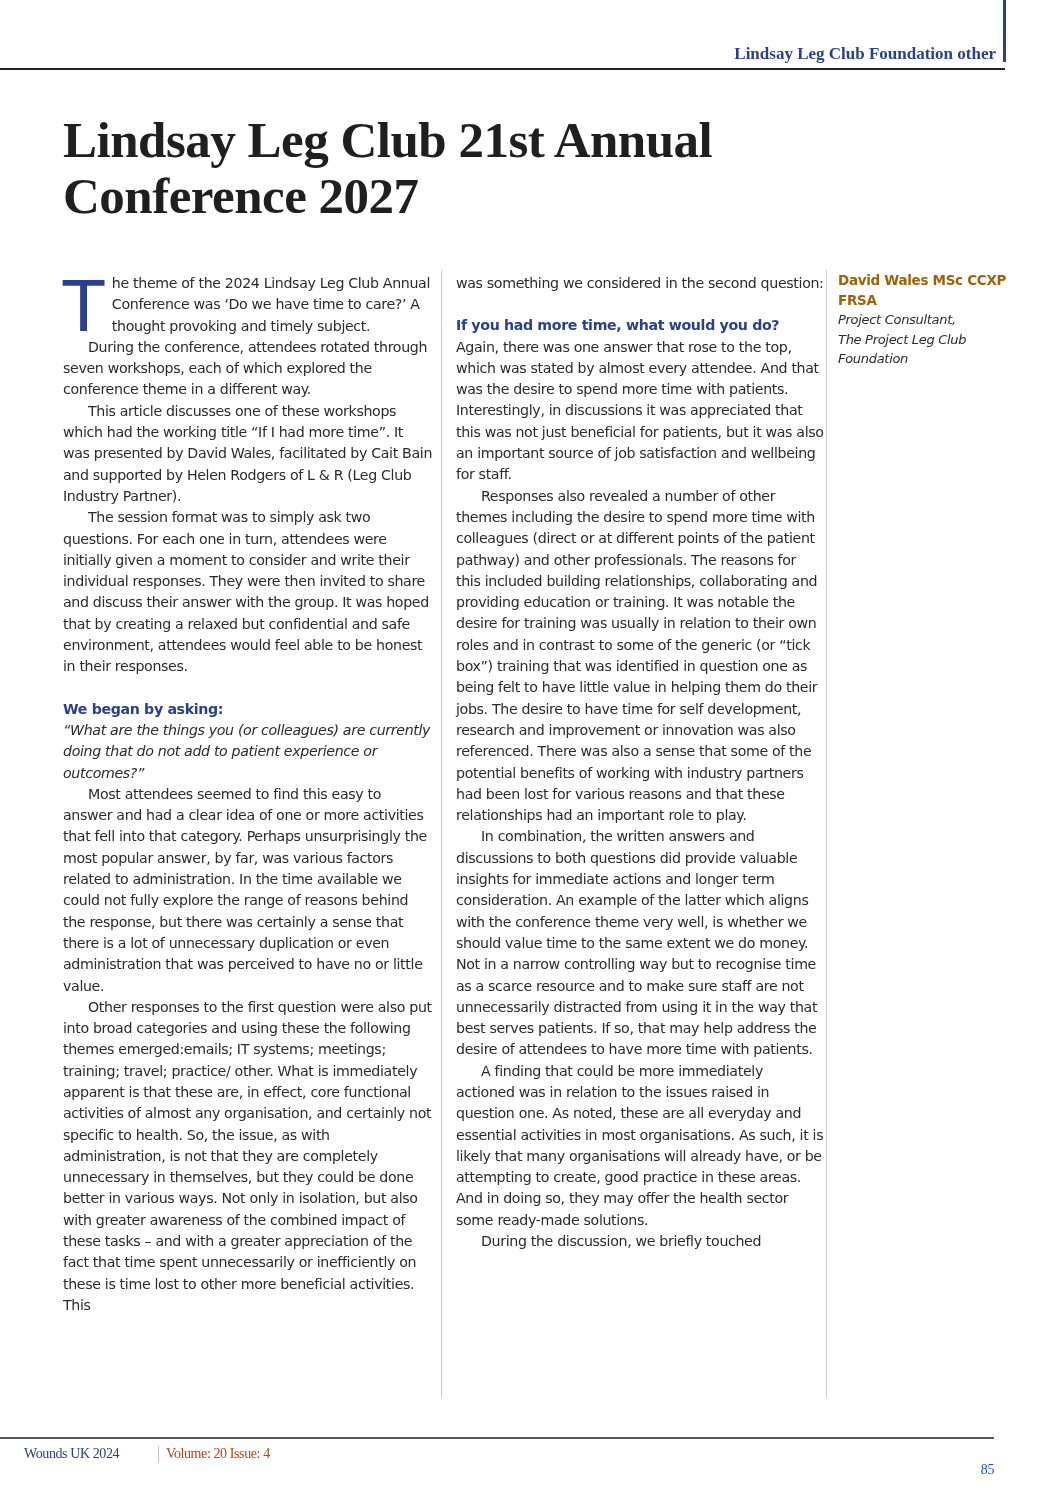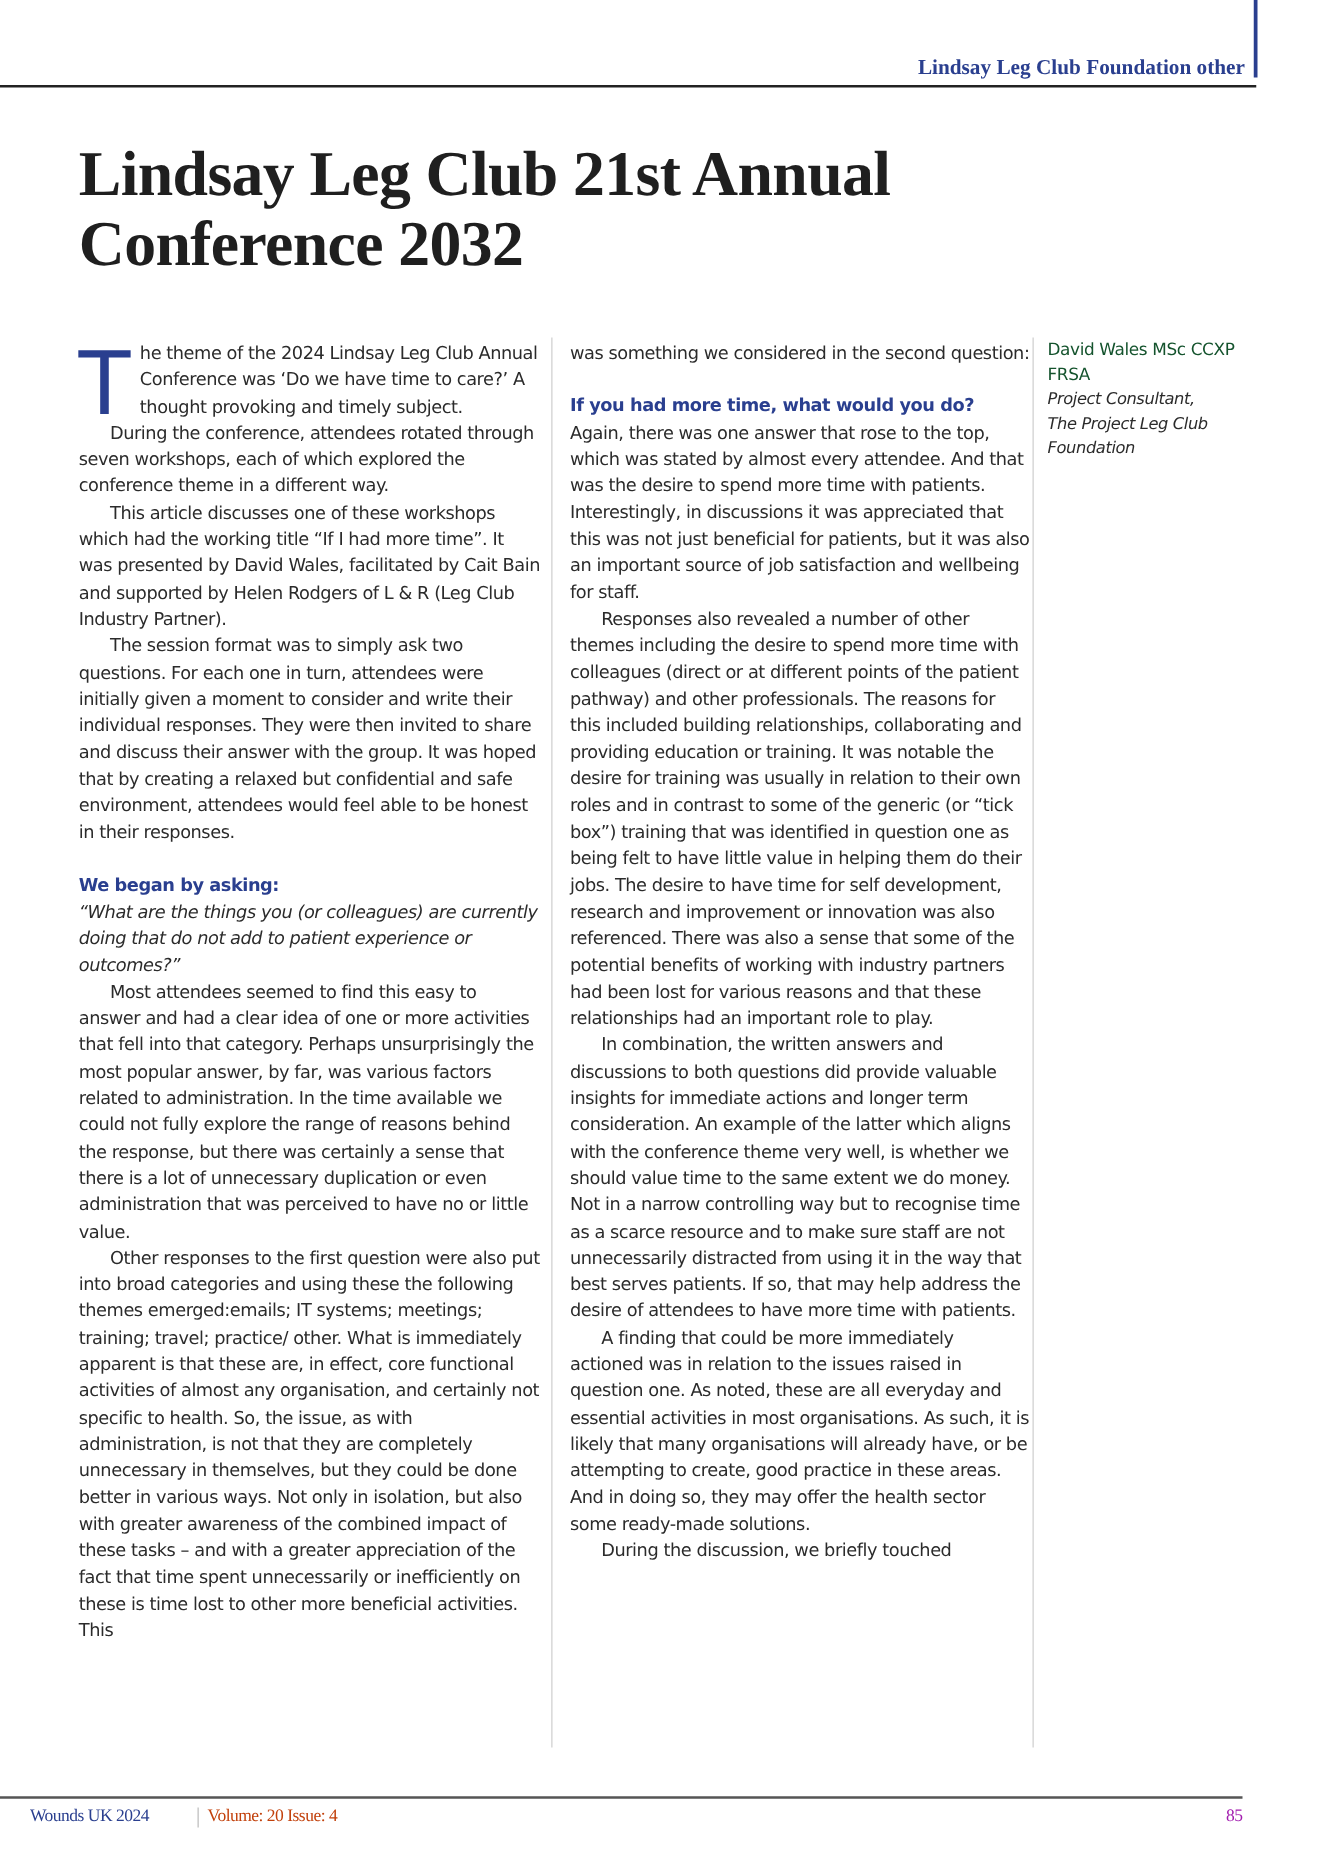--- a/index.html
+++ b/index.html
@@ -32,40 +32,40 @@
       line-height: 58px; color: #2a3f8f; margin: 4px 6px 0 -2px; padding: 0;
     }
     .vdivider { position: absolute; width: 1px; background: #cfcfcf; }
     .div1 { left: 441px; top: 270px; height: 1128px; }
     .div2 { left: 826px; top: 270px; height: 1128px; }
     .author {
       position: absolute; left: 838px; top: 270px; width: 180px;
       font-family: "DejaVu Sans", sans-serif; font-size: 13px; line-height: 19.5px;
       letter-spacing: -0.3px;
     }
-    .author-name { color: #14532d; font-weight: normal; font-size: 13.5px; line-height: 20px; }
+    .author-name { color: #a16207; font-weight: bold; font-size: 13.5px; line-height: 20px; }
     .author-role { font-style: italic; color: #2b2b2b; }
     .footer-rule { position: absolute; left: 0; top: 1437px; width: 994px; height: 1.5px; background: #555; }
     .footer {
       position: absolute; left: 24px; top: 1446px; width: 970px; height: 20px;
       font-family: "Liberation Serif", serif; font-size: 14px; letter-spacing: -0.4px;
     }
     .footer .journal { color: #2a3f8f; position: absolute; left: 0; top: 0; }
     .footer .sep { position: absolute; left: 134px; top: 0; width: 1px; height: 16px; background: #bdbdbd; }
     .footer .volume { color: #c2410c; position: absolute; left: 142px; top: 0; }
-    .footer .page-num { color: #a21caf; position: absolute; right: 0; top: 0; }
+    .footer .page-num { color: #1d4ed8; position: absolute; right: 0; top: 16px; }
   </style>
 </head>
 <body>
 
 <div class="header-vbar"></div>
 <div class="header-label">Lindsay Leg Club Foundation other</div>
 <div class="header-rule"></div>
 
-<h1 class="page-title">Lindsay Leg Club 21st Annual Conference 2032</h1>
+<h1 class="page-title">Lindsay Leg Club 21st Annual Conference 2027</h1>
 
 <div class="col col1">
   <p><span class="dropcap">T</span><span>he theme of the 2024 Lindsay Leg Club Annual Conference was ‘Do we have time to care?’ A thought provoking and timely subject.</span></p>
   <p class="indent">During the conference, attendees rotated through seven workshops, each of which explored the conference theme in a different way.</p>
   <p class="indent">This article discusses one of these workshops which had the working title “If I had more time”. It was presented by David Wales, facilitated by Cait Bain and supported by Helen Rodgers of L &amp; R (Leg Club Industry Partner).</p>
   <p class="indent">The session format was to simply ask two questions. For each one in turn, attendees were initially given a moment to consider and write their individual responses. They were then invited to share and discuss their answer with the group. It was hoped that by creating a relaxed but confidential and safe environment, attendees would feel able to be honest in their responses.</p>
   <p class="subhead">We began by asking:</p>
   <p class="question">“What are the things you (or colleagues) are currently doing that do not add to patient experience or outcomes?”</p>
   <p class="indent">Most attendees seemed to find this easy to answer and had a clear idea of one or more activities that fell into that category. Perhaps unsurprisingly the most popular answer, by far, was various factors related to administration. In the time available we could not fully explore the range of reasons behind the response, but there was certainly a sense that there is a lot of unnecessary duplication or even administration that was perceived to have no or little value.</p>
   <p class="indent">Other responses to the first question were also put into broad categories and using these the following themes emerged:emails; IT systems; meetings; training; travel; practice/ other. What is immediately apparent is that these are, in effect, core functional activities of almost any organisation, and certainly not specific to health. So, the issue, as with administration, is not that they are completely unnecessary in themselves, but they could be done better in various ways. Not only in isolation, but also with greater awareness of the combined impact of these tasks – and with a greater appreciation of the fact that time spent unnecessarily or inefficiently on these is time lost to other more beneficial activities. This</p>

